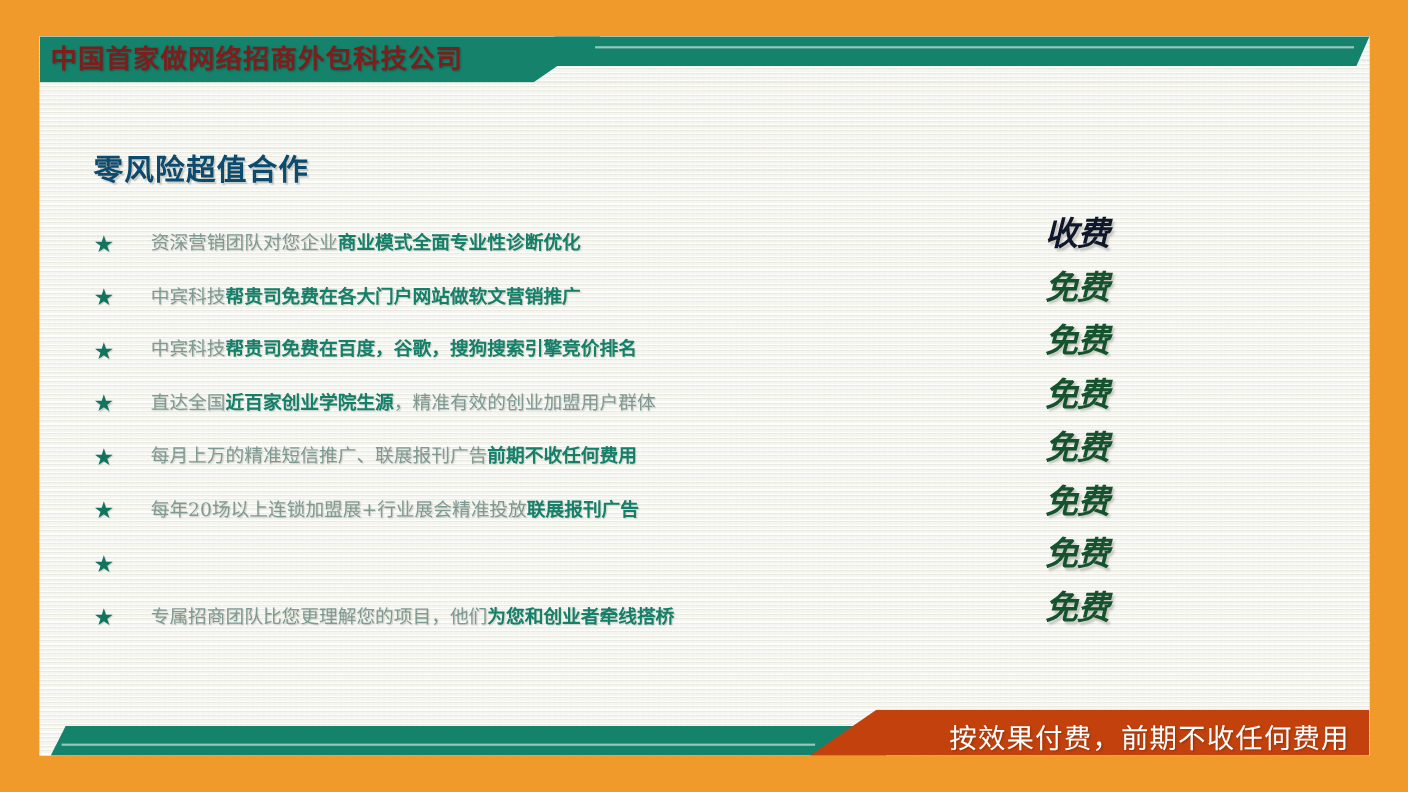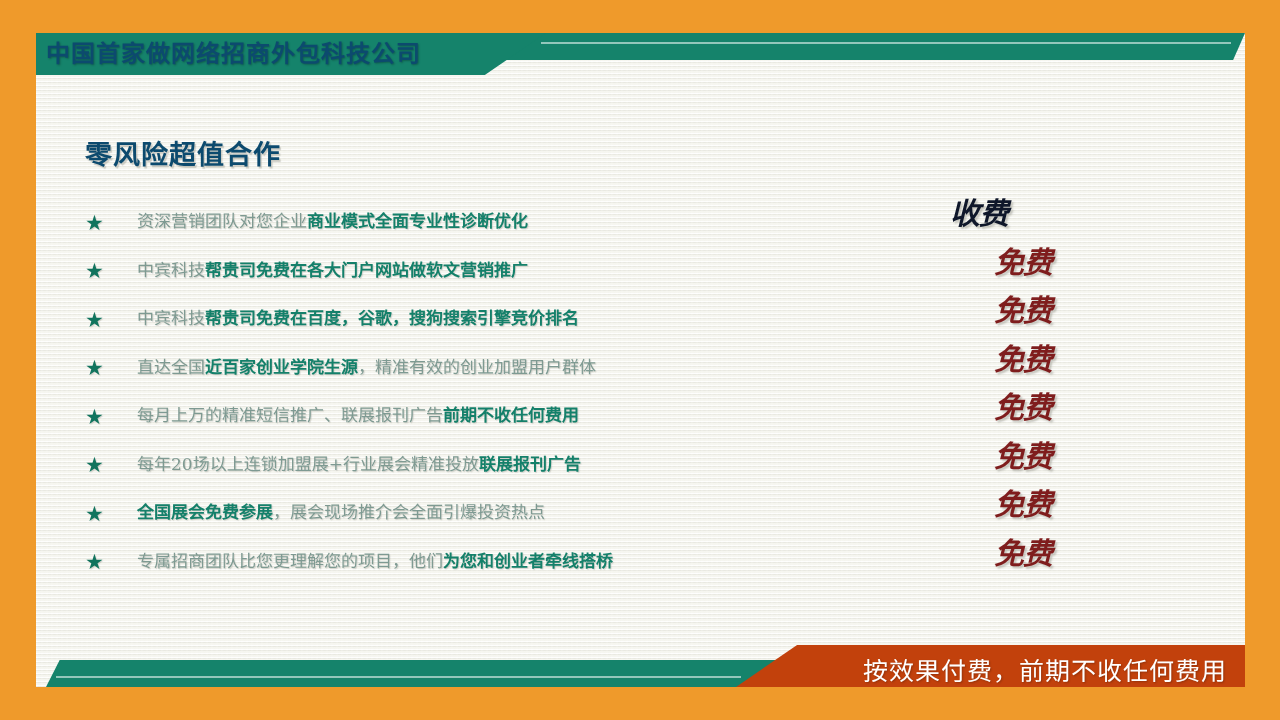--- a/index.html
+++ b/index.html
@@ -81,21 +81,21 @@
     height: 2px;
     background: rgba(190, 222, 213, 0.75);
   }
   .header-title {
     position: absolute;
     left: 10px;
     top: 1px;
     width: 470px;
     height: 40px;
     line-height: 40px;
-    color: #0c4a6e;
+    color: #7f1d1d;
     font-family: "DejaVu Sans", "Liberation Sans", sans-serif;
     font-weight: bold;
     font-size: 24px;
     letter-spacing: 1px;
     text-shadow: 1px 1px 2px rgba(0,0,0,0.28);
     white-space: nowrap;
   }
 
   
   .main-heading {
@@ -163,21 +163,21 @@
   .price-tag {
     font-family: "DejaVu Serif", "Liberation Serif", serif;
     font-size: 30px;
     font-weight: bold;
     font-style: italic;
     letter-spacing: -1px;
     line-height: 1;
     text-shadow: 2px 2px 2px rgba(150,150,140,0.5);
   }
   .price-tag.paid  { color: #0f172a; }
-  .price-tag.free  { color: #7f1d1d; margin-left: 44px; }
+  .price-tag.free  { color: #14532d; }
 
   
   .footer-band {
     position: absolute;
     left: 36px;
     top: 639px;
     width: 1209px;
     height: 48px;
   }
   .footer-left {
@@ -257,21 +257,20 @@
       <div class="benefit-row">
         <span class="bullet-star">★</span>
         <span class="benefit-text"><span>每月上万的精准短信推广、联展报刊广告</span><b>前期不收任何费用</b></span>
       </div>
       <div class="benefit-row">
         <span class="bullet-star">★</span>
         <span class="benefit-text"><span>每年20场以上连锁加盟展+行业展会精准投放</span><b>联展报刊广告</b></span>
       </div>
       <div class="benefit-row">
         <span class="bullet-star">★</span>
-        <span class="benefit-text"><b>全国展会免费参展</b><span>，展会现场推介会全面引爆投资热点</span></span>
       </div>
       <div class="benefit-row">
         <span class="bullet-star">★</span>
         <span class="benefit-text"><span>专属招商团队比您更理解您的项目，他们</span><b>为您和创业者牵线搭桥</b></span>
       </div>
     </div>
 
   <div class="price-col">
       <div class="price-cell">
         <span class="price-tag paid">收费</span>

